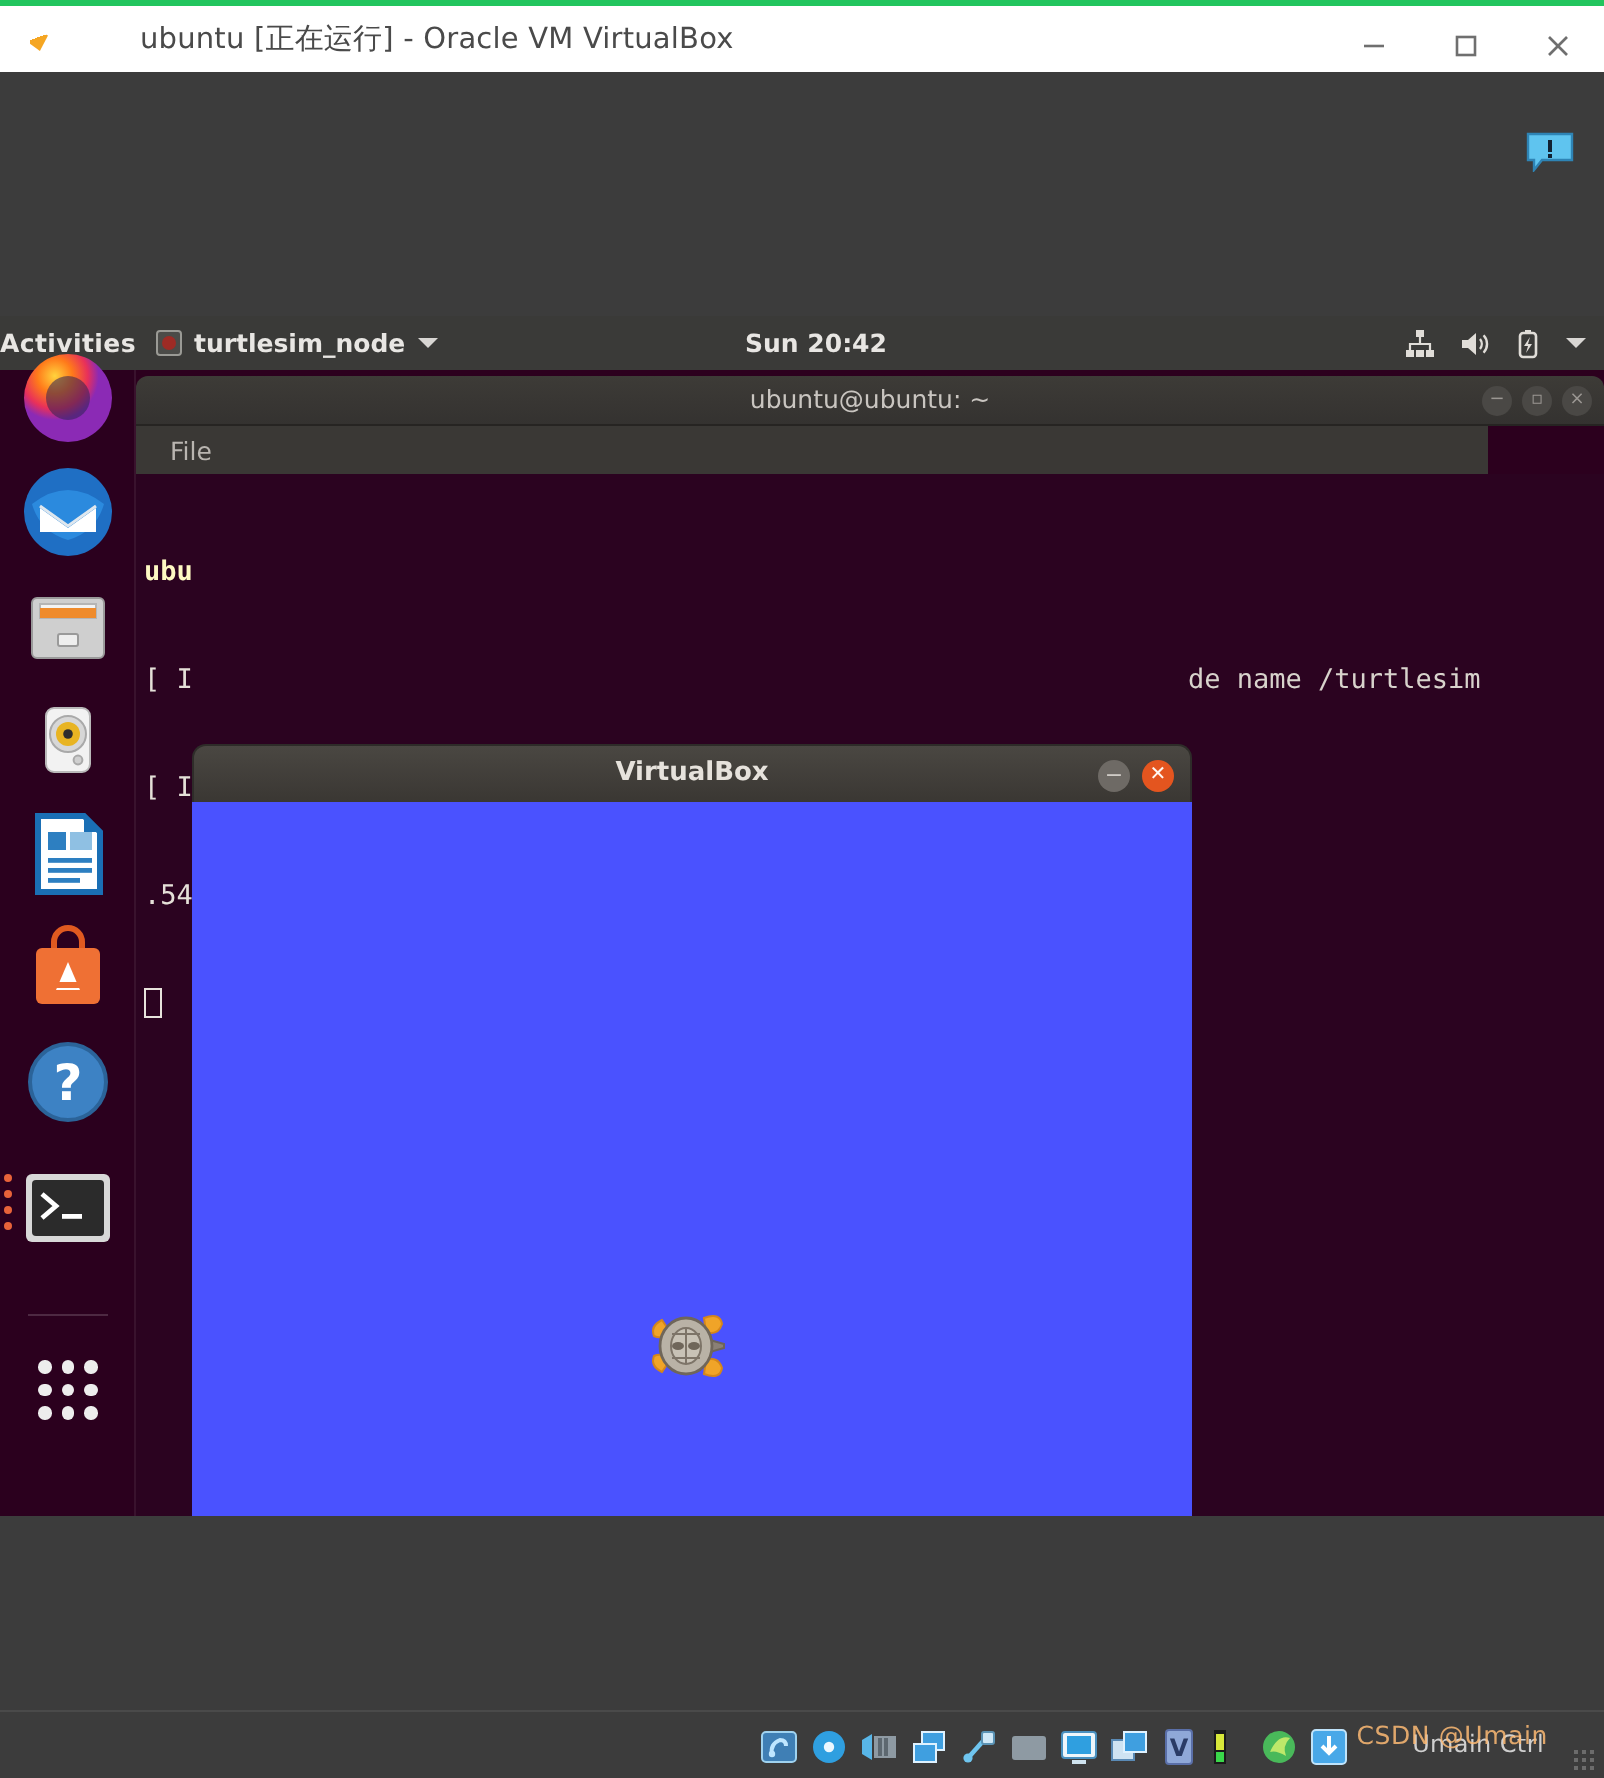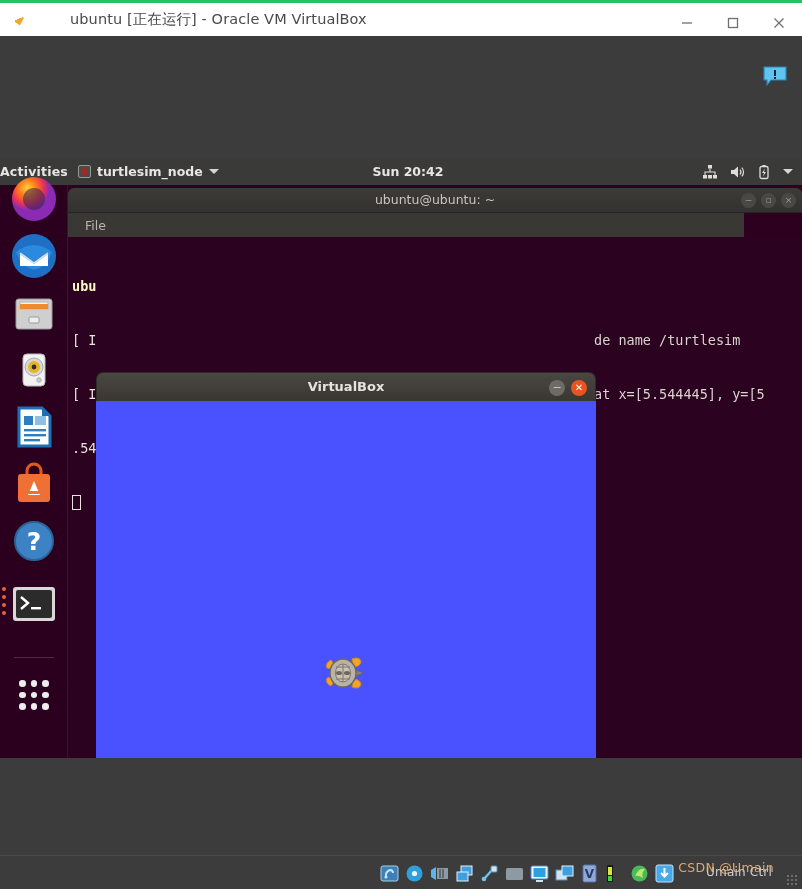--- a/index.html
+++ b/index.html
@@ -313,21 +313,21 @@
           <div class="cb">▫</div>
           <div class="cb">×</div>
         </div>
       </div>
       <div id="term-menubar">
         <span class="tm">File</span>
       </div>
       <div id="term-body">
         <div class="l"><span class="t-green">ubu</span></div>
         <div class="l"><span class="t-white">[ I</span><span style="position:absolute;left:526px">de name /turtlesim</span></div>
-        <div class="l"><span class="t-white">[ I</span><span style="position:absolute;left:526px">at x=[5.544445], y=[5</span></div>
+        <div class="l"><span class="t-white">[ I</span></div>
         <div class="l"><span class="t-white">.54</span></div>
         <div class="l"><span class="blockcursor"></span></div>
       </div>
     </div>
 
     <div id="dock">
 
       <div class="dock-item" style="top:-10px">
         <svg width="48" height="48" viewBox="0 0 48 48">
           <defs>

